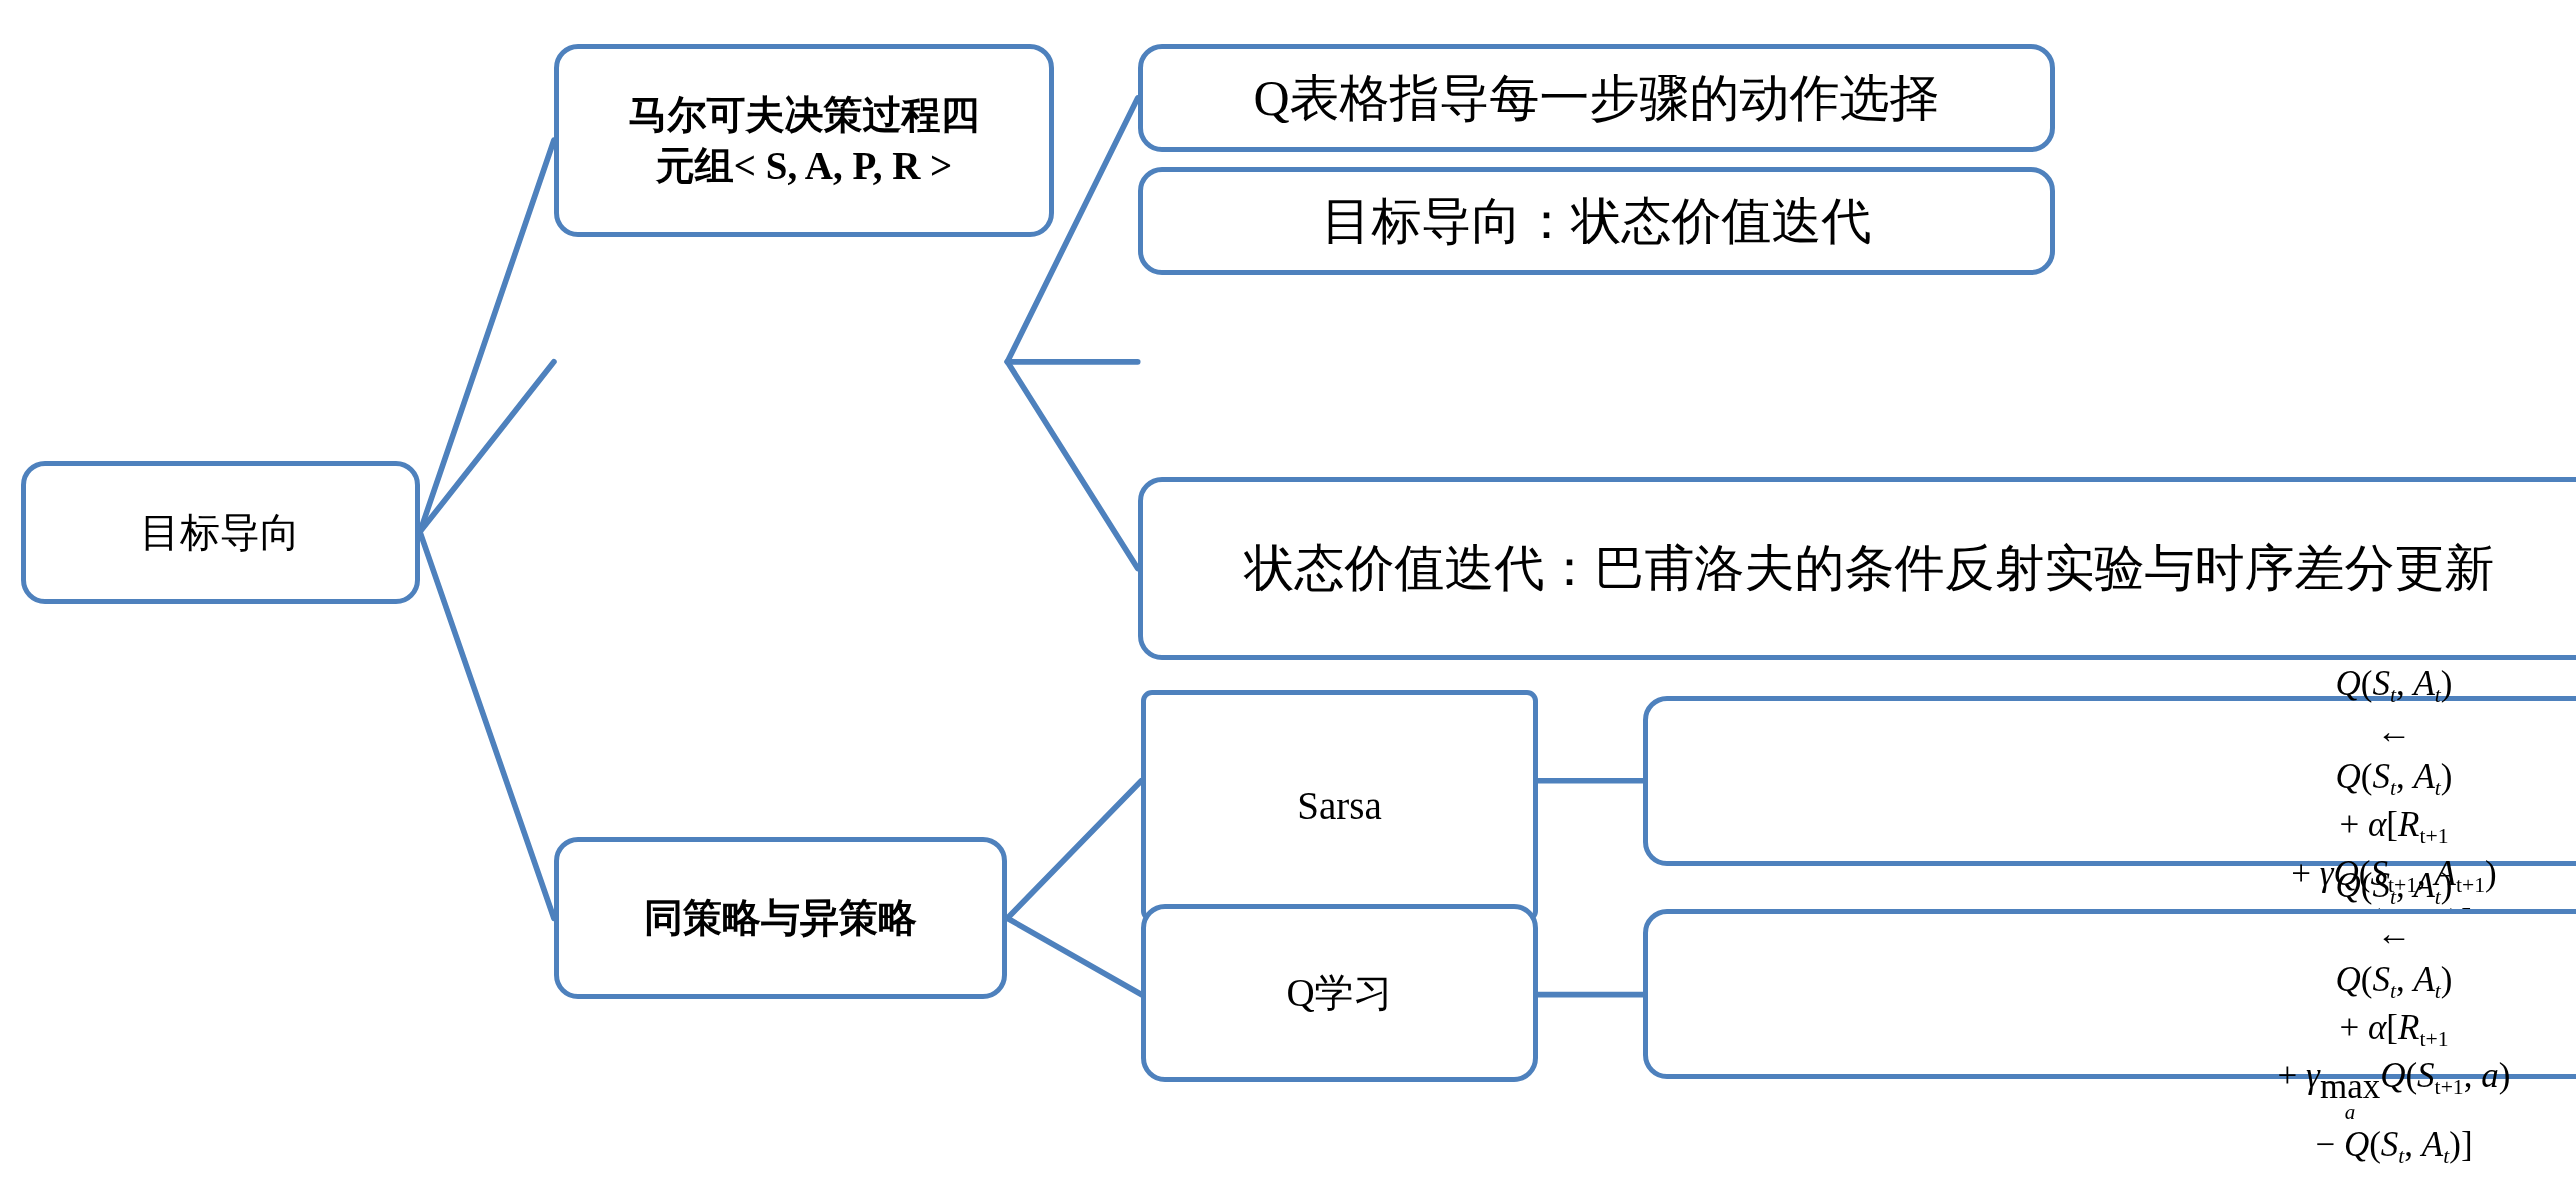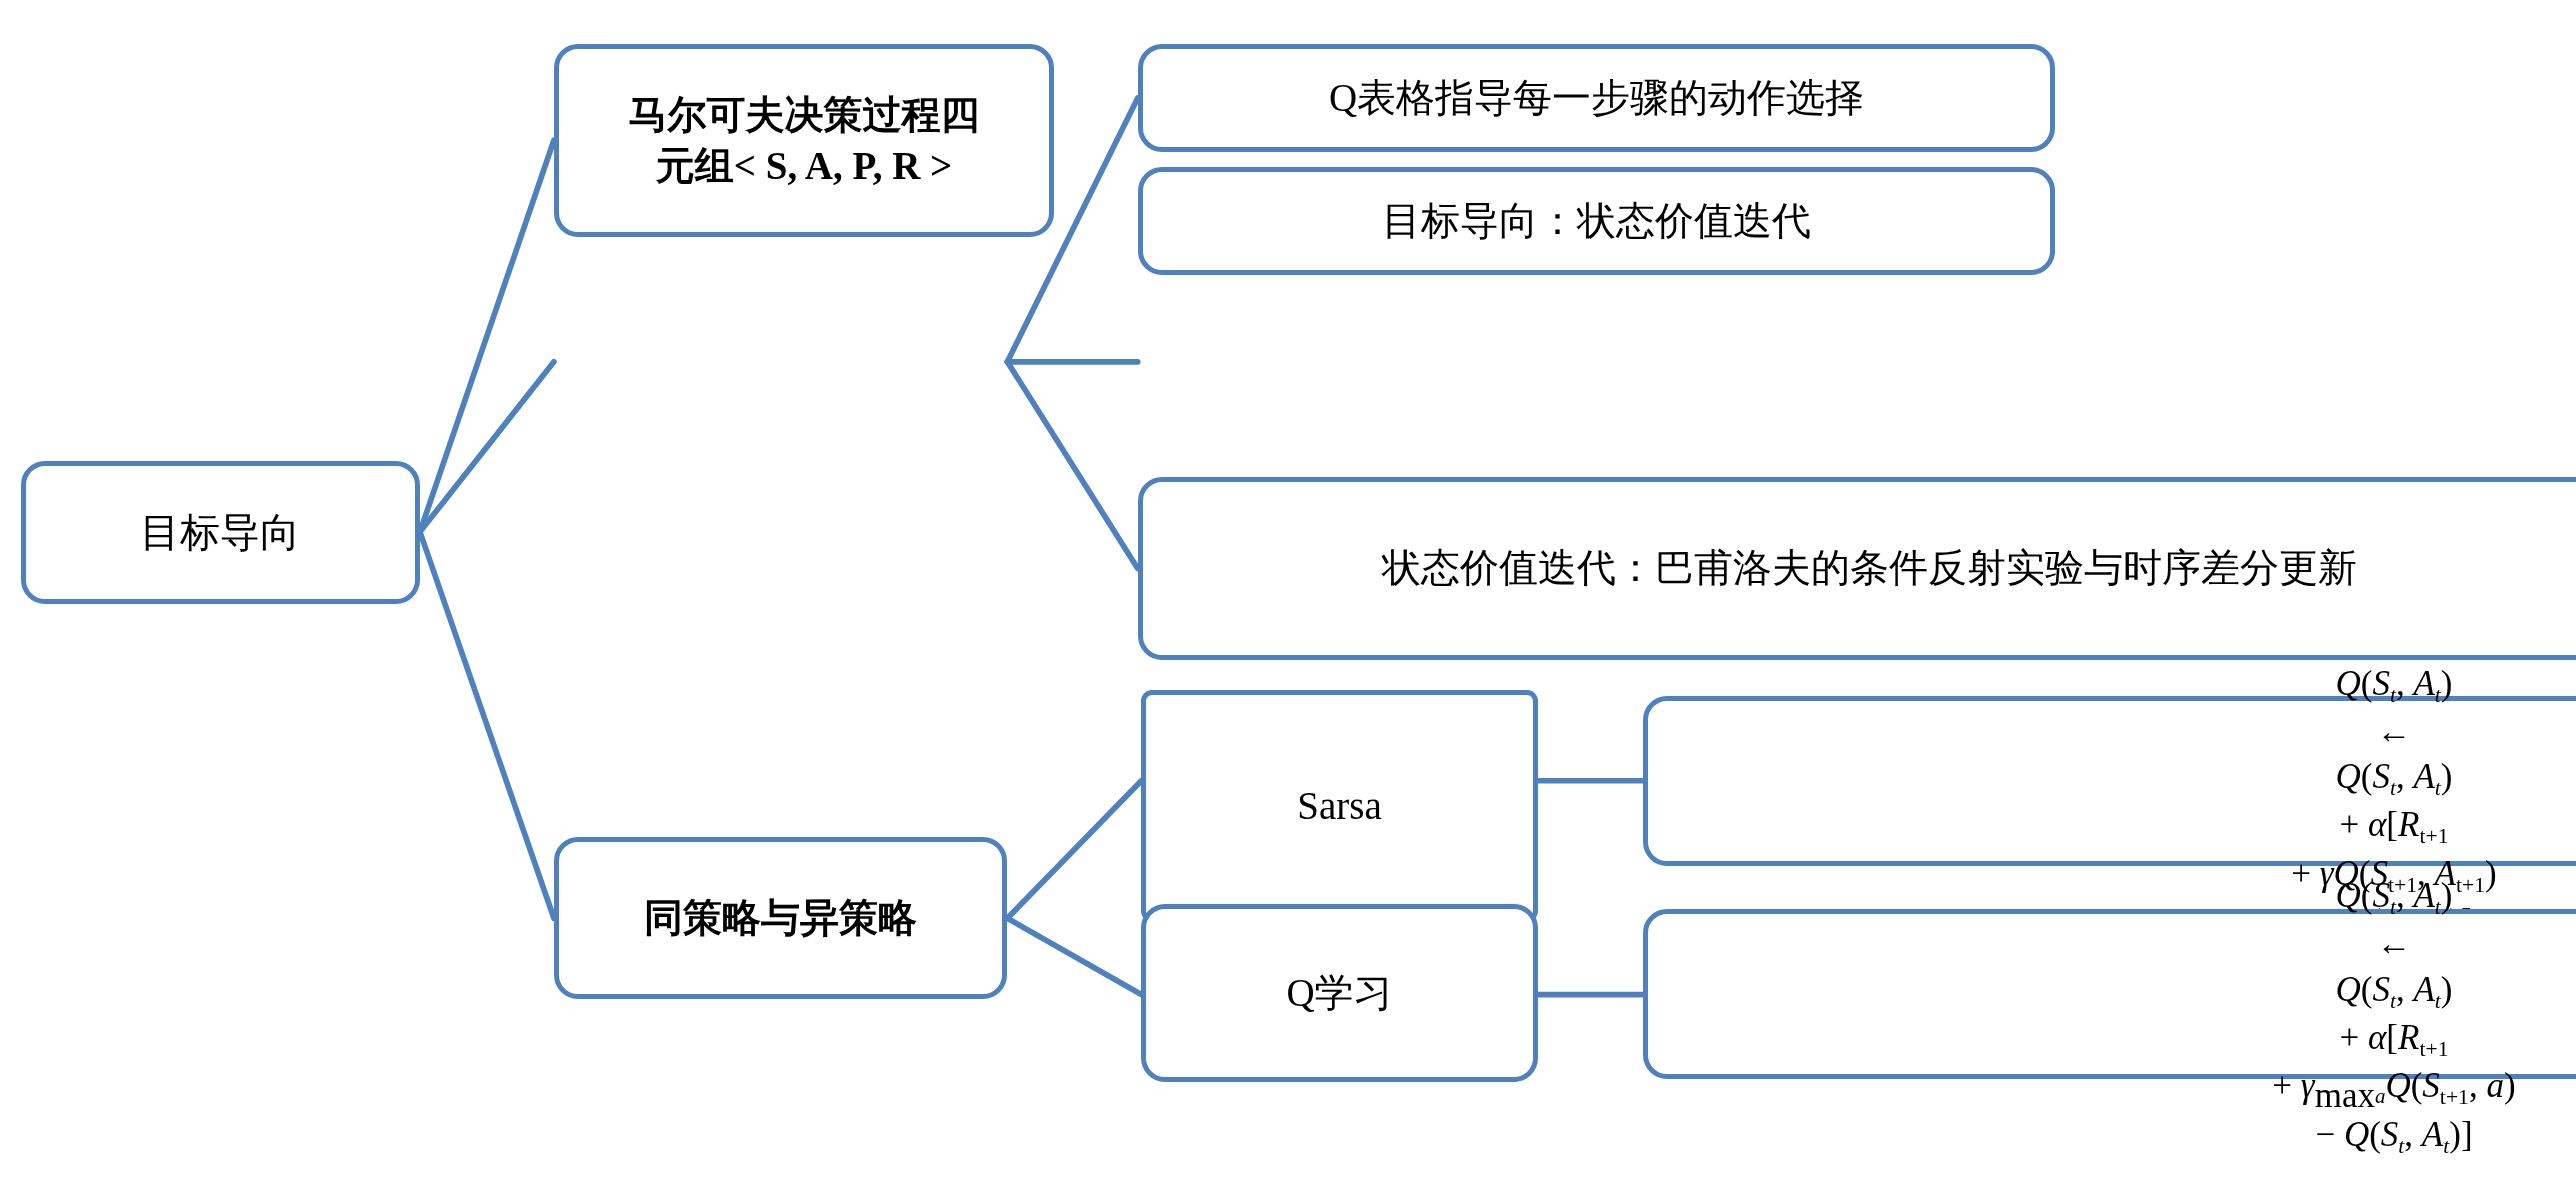--- a/index.html
+++ b/index.html
@@ -26,39 +26,39 @@
   }
   .node .label{
     display:block;
     line-height:1.30;
     padding:0 13.4px;
     white-space:pre-line;
   }
   
   .fs-root   {font-size:40px;}
   .fs-lvl2   {font-size:39px;font-weight:bold;}
-  .fs-lvl3   {font-size:39px;}
+  .fs-lvl3   {font-size:50px;}
   .fs-leaf   {font-size:39px;}
   .fs-formula{font-size:35px;}
 
   
   #links{
     position:absolute;
     left:0;top:0;
     width:3222px;height:1192px;
     z-index:1;
     pointer-events:none;
   }
   
   .mathvar{font-style:italic;}
   .sub{font-size:0.62em; vertical-align:-0.32em; font-style:italic;}
   .subn{font-size:0.62em; vertical-align:-0.32em; font-style:normal;}
   .maxwrap{
     display:inline-flex;
-    flex-direction:row;
+    flex-direction:column;
     align-items:center;
     vertical-align:-0.30em;
     line-height:0.92;
   }
   .maxwrap .mx{font-style:normal;}
   .maxwrap .mxs{font-size:0.60em;font-style:italic;}
   .arrow{font-style:normal;}
 </style>
 </head>
 <body>

